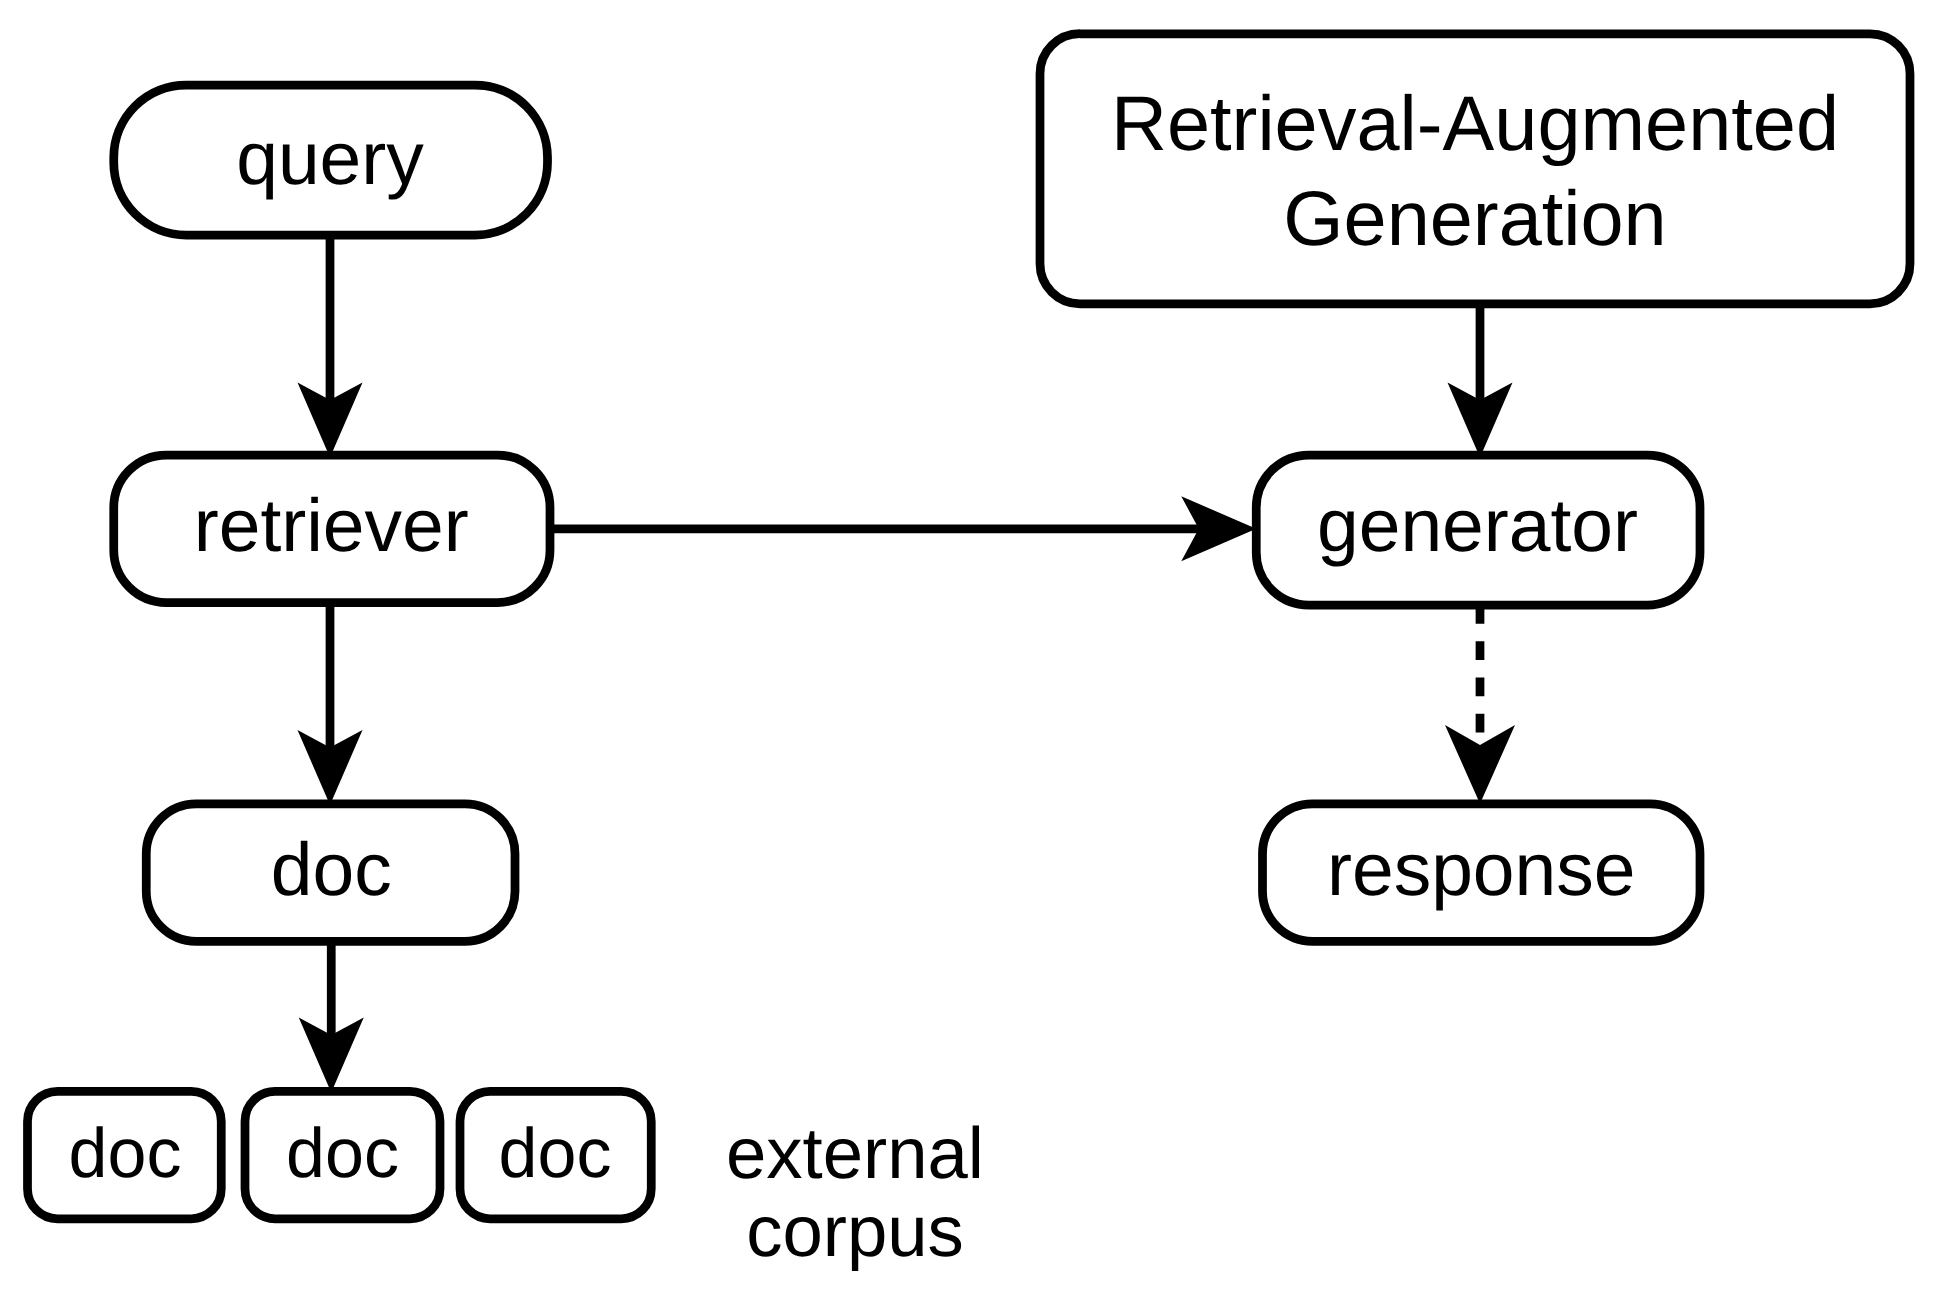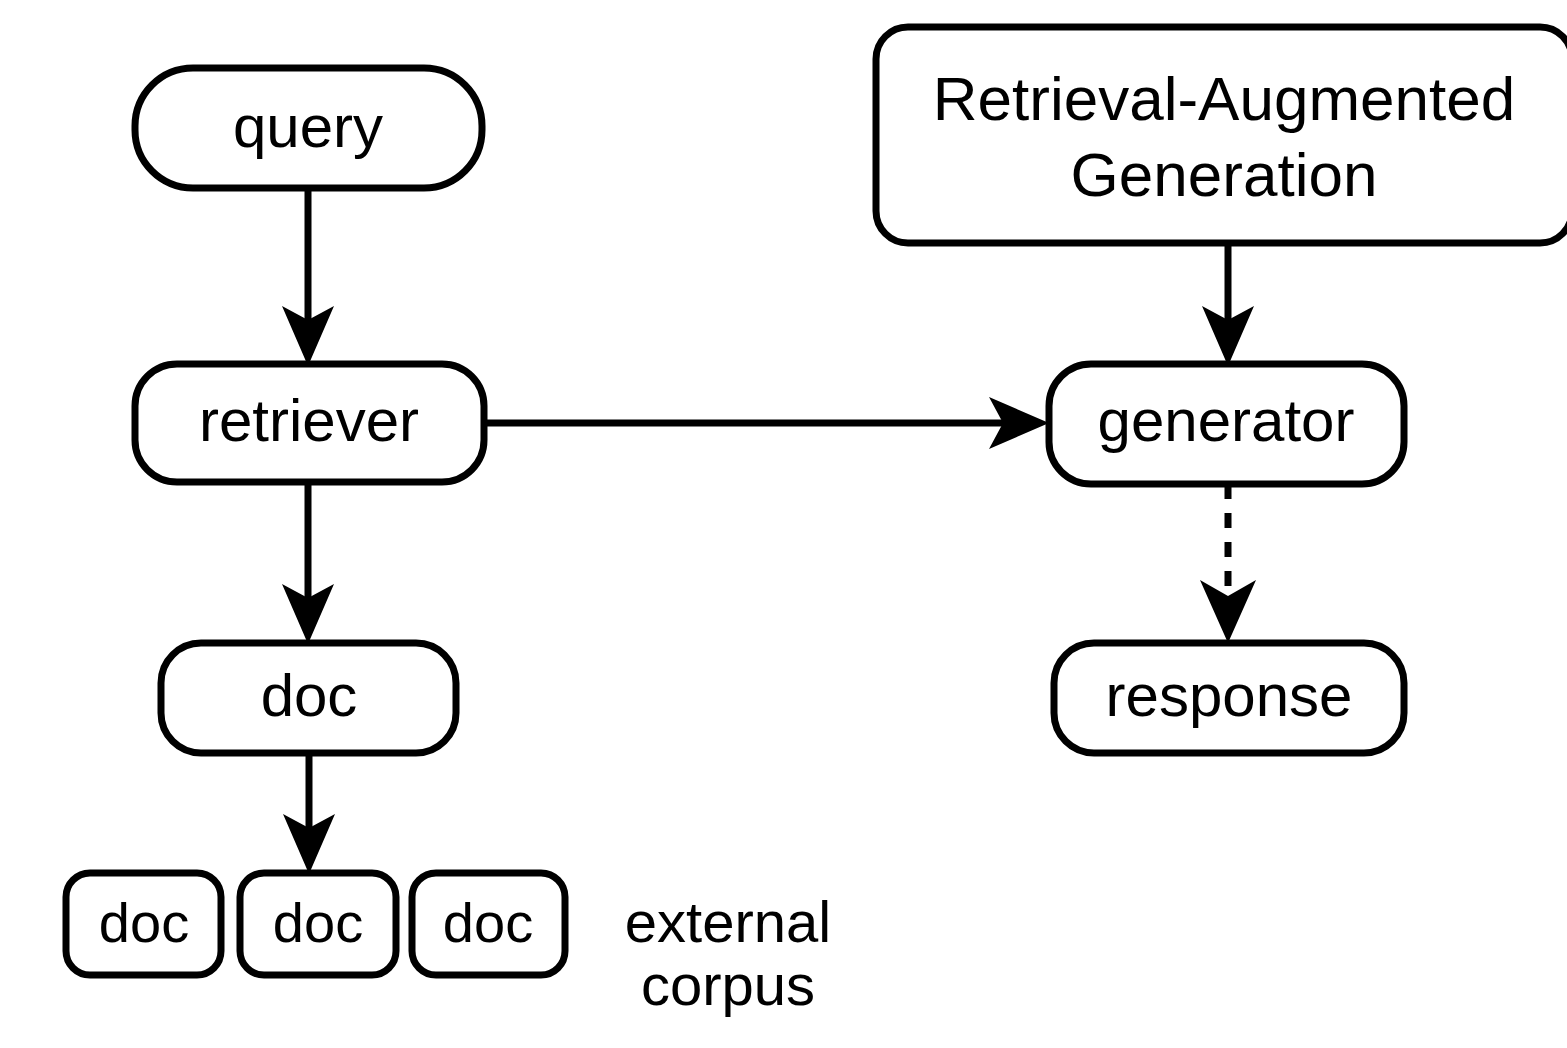--- a/index.html
+++ b/index.html
@@ -11,21 +11,20 @@
     width: 1567px;
     height: 1048px;
     overflow: hidden;
     font-family: "Liberation Sans", sans-serif;
   }
   #diagram-root {
     position: relative;
     width: 1354px;
     height: 1048px;
     background: #ffffff;
-    margin-left: 44px;
   }
   svg#rag-diagram {
     display: block;
     width: 1567px;
     height: 1048px;
   }
   .node-shape {
     fill: #ffffff;
     stroke: #000000;
     stroke-width: 7;

